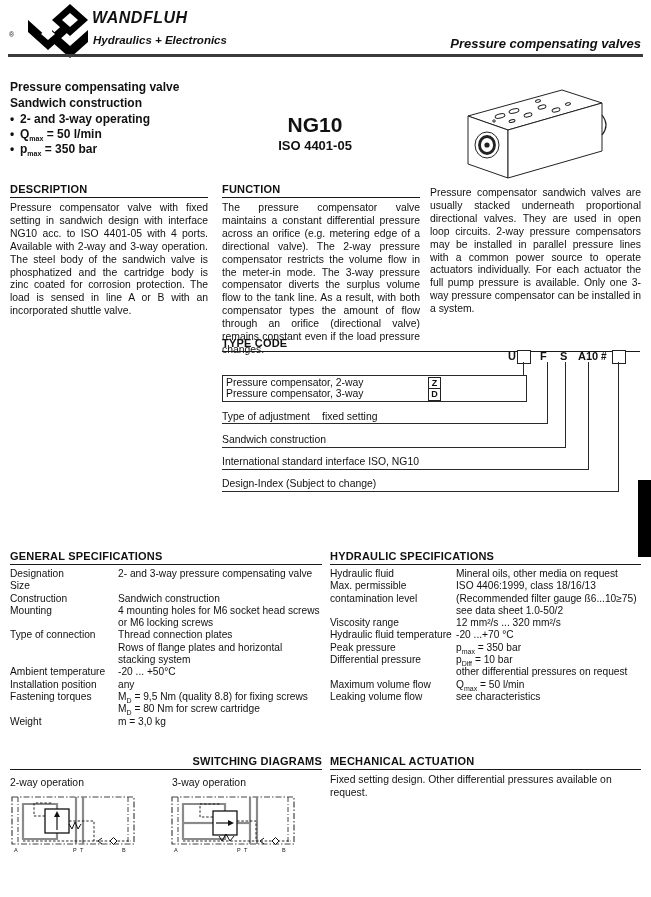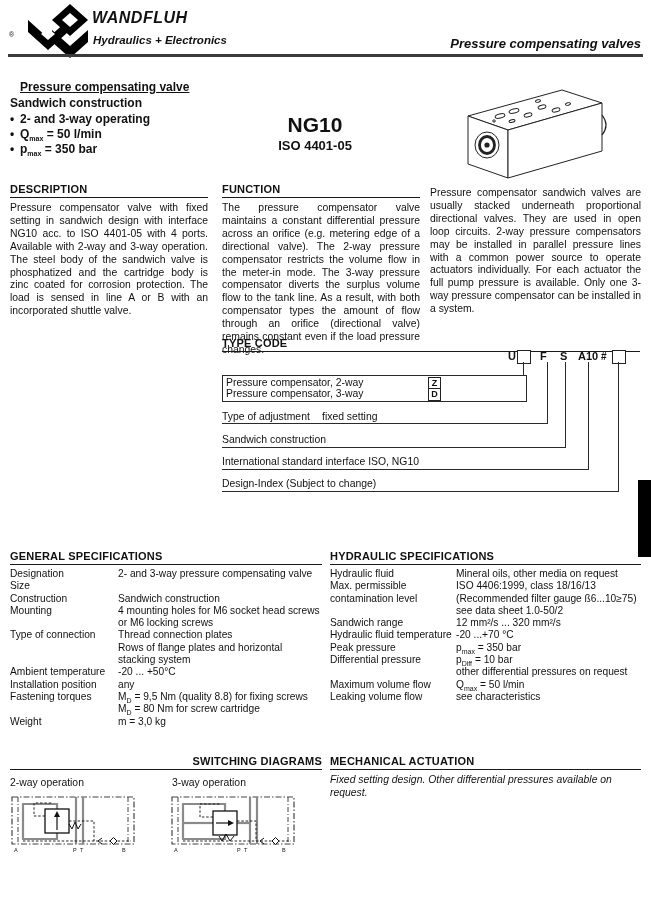--- a/index.html
+++ b/index.html
@@ -41,21 +41,21 @@
   <path d="M44 26 L62 42 L80 26 L80 38 L62 54 L44 38 Z" fill="#000"></path>
   <path d="M62 0 L80 16 L62 32 L44 16 Z" fill="#000"></path>
   <path d="M62 9 L70 16 L62 23 L54 16 Z" fill="#fff"></path>
   <path d="M40 24 L47 30 L40 36 L33 30 Z" fill="#fff"></path>
 </svg>
 <div class="abs brand-name" style="left:92px;top:9px;">WANDFLUH</div>
 <div class="abs brand-sub" style="left:93px;top:34px;">Hydraulics + Electronics</div>
 <div class="abs doc-title" style="right:10px;top:36px;width:300px;">Pressure compensating valves</div>
 <div class="abs rule" style="left:8px;right:8px;top:54px;"></div>
 
-<div class="abs intro-title" style="left:20px;top:80px;text-decoration:underline;">Pressure compensating valve</div>
+<div class="abs intro-title" style="left:10px;top:80px;">Pressure compensating valve</div>
 <div class="abs intro-title" style="left:10px;top:96px;">Sandwich construction</div>
 <div class="abs" style="left:10px;top:112px;width:210px;" id="intro-bullets">
     <div class="bullet">
       <span class="dot">•</span>
       <span>2- and 3-way operating</span>
     </div>
     <div class="bullet">
       <span class="dot">•</span>
       <span>Q<sub>max</sub> = 50 l/min</span>
     </div>
@@ -180,21 +180,21 @@
   <div id="hydraulic-specs-rows" style="margin-top:3px;">
       <div class="spec-row">
         <div class="spec-label">Hydraulic fluid</div>
         <div class="spec-value">Mineral oils, other media on request</div>
       </div>
       <div class="spec-row">
         <div class="spec-label">Max. permissible<br>contamination level</div>
         <div class="spec-value">ISO 4406:1999, class 18/16/13<br>(Recommended filter gauge ß6...10≥75)<br>see data sheet 1.0-50/2</div>
       </div>
       <div class="spec-row">
-        <div class="spec-label">Sandwich range</div>
+        <div class="spec-label">Viscosity range</div>
         <div class="spec-value">12 mm²/s ... 320 mm²/s</div>
       </div>
       <div class="spec-row">
         <div class="spec-label">Hydraulic fluid temperature</div>
         <div class="spec-value">-20 ...+70 °C</div>
       </div>
       <div class="spec-row">
         <div class="spec-label">Peak pressure</div>
         <div class="spec-value">p<sub>max</sub> = 350 bar</div>
       </div>
@@ -212,21 +212,21 @@
       </div>
     </div>
 </div>
 
 <div class="abs sec-h" style="left:10px;top:755px;width:312px;text-align:right;">SWITCHING DIAGRAMS</div>
 <div class="abs diag-label" style="left:10px;top:777px;">2-way operation</div>
 <div class="abs diag-label" style="left:172px;top:777px;">3-way operation</div>
 
 <div class="abs" style="left:330px;top:755px;width:311px;">
   <div class="sec-h">MECHANICAL ACTUATION</div>
-  <div style="font-size:10.4px;line-height:12.8px;margin-top:4px;width:300px;font-style:italic;">Fixed setting design. Other differential  pressures available on request.</div>
+  <div style="font-size:10.4px;line-height:12.8px;margin-top:4px;width:300px;">Fixed setting design. Other differential  pressures available on request.</div>
 </div>
 
 <svg class="abs" style="left:10px;top:795px;" width="126" height="58" viewBox="0 0 126 58">
   <rect x="2" y="2" width="122" height="47" fill="none" stroke="#444" stroke-width="1.2" stroke-dasharray="6 2 1.5 2"></rect>
   <line x1="8" y1="2" x2="8" y2="49" stroke="#444" stroke-width="1" stroke-dasharray="5 2 1 2"></line>
   <line x1="118" y1="2" x2="118" y2="49" stroke="#444" stroke-width="1" stroke-dasharray="5 2 1 2"></line>
   <g stroke="#8a8a8a" stroke-width="2.2" fill="none">
     <path d="M47 14 V9 H13 V44 H47 V38"></path>
     <line x1="66" y1="2" x2="66" y2="49"></line>
     <line x1="73" y1="2" x2="73" y2="49"></line>

